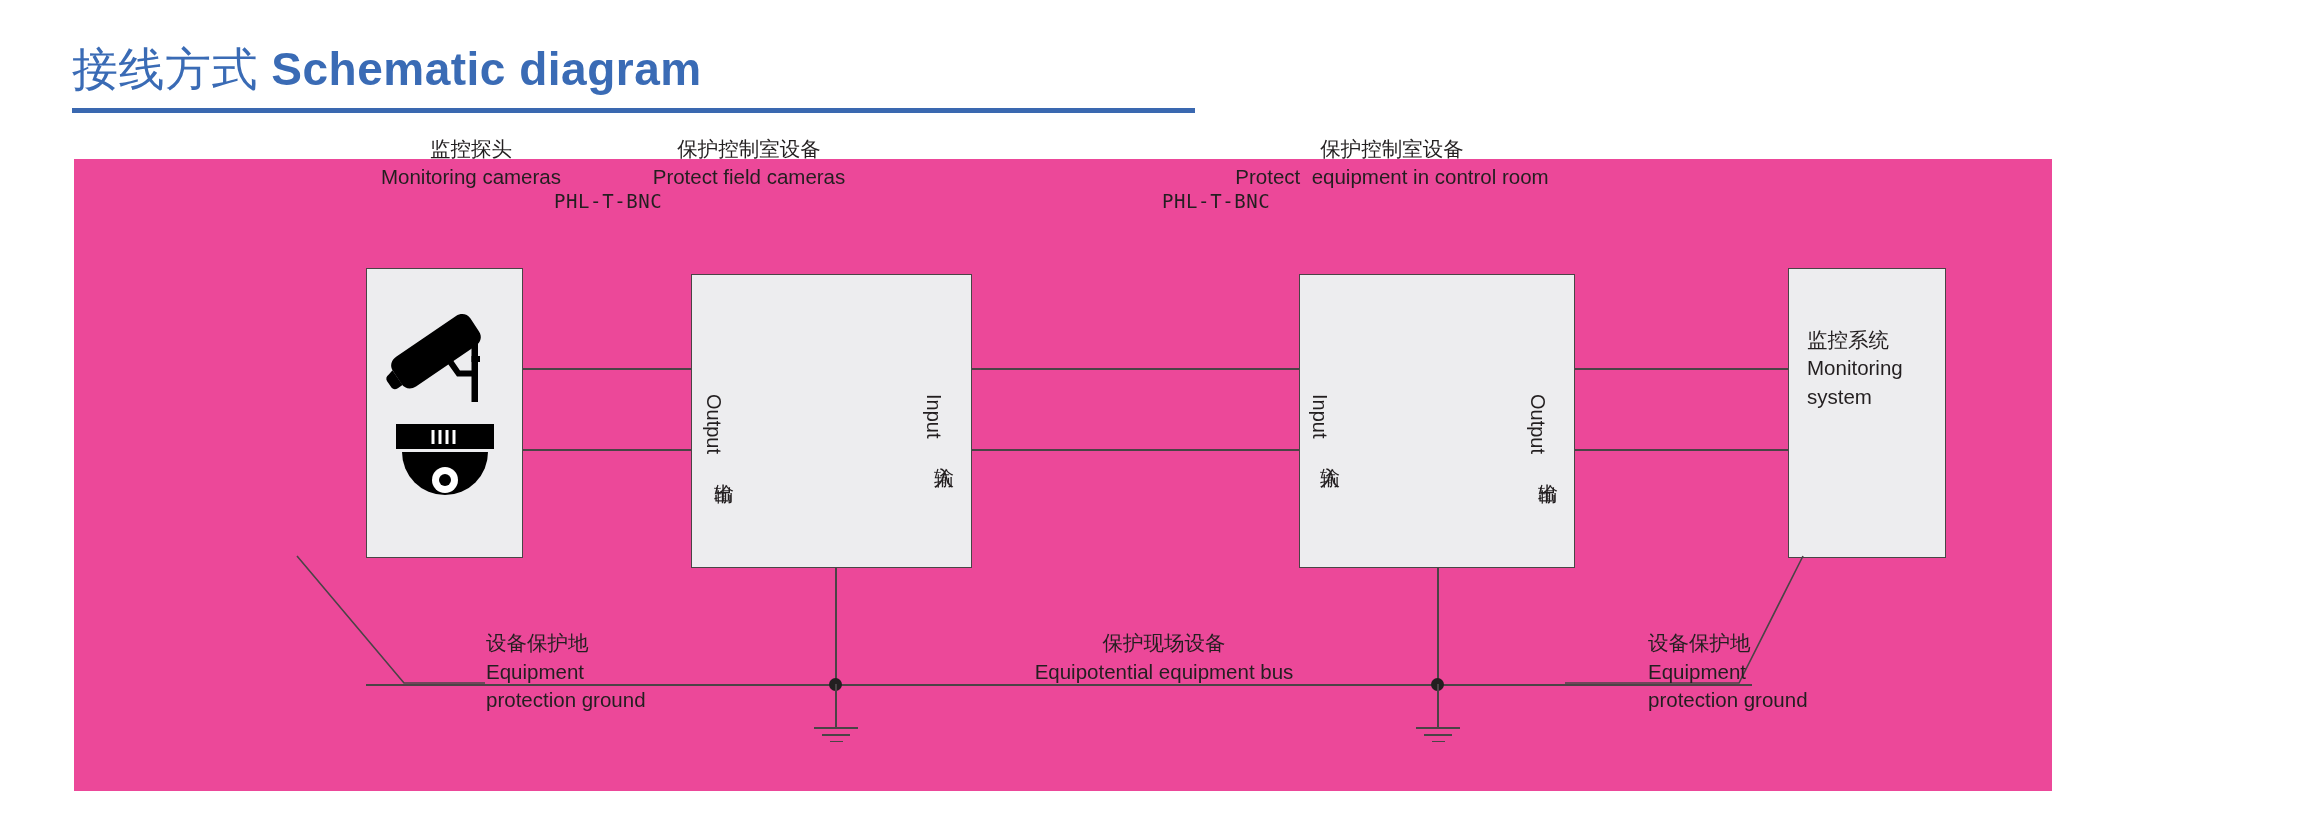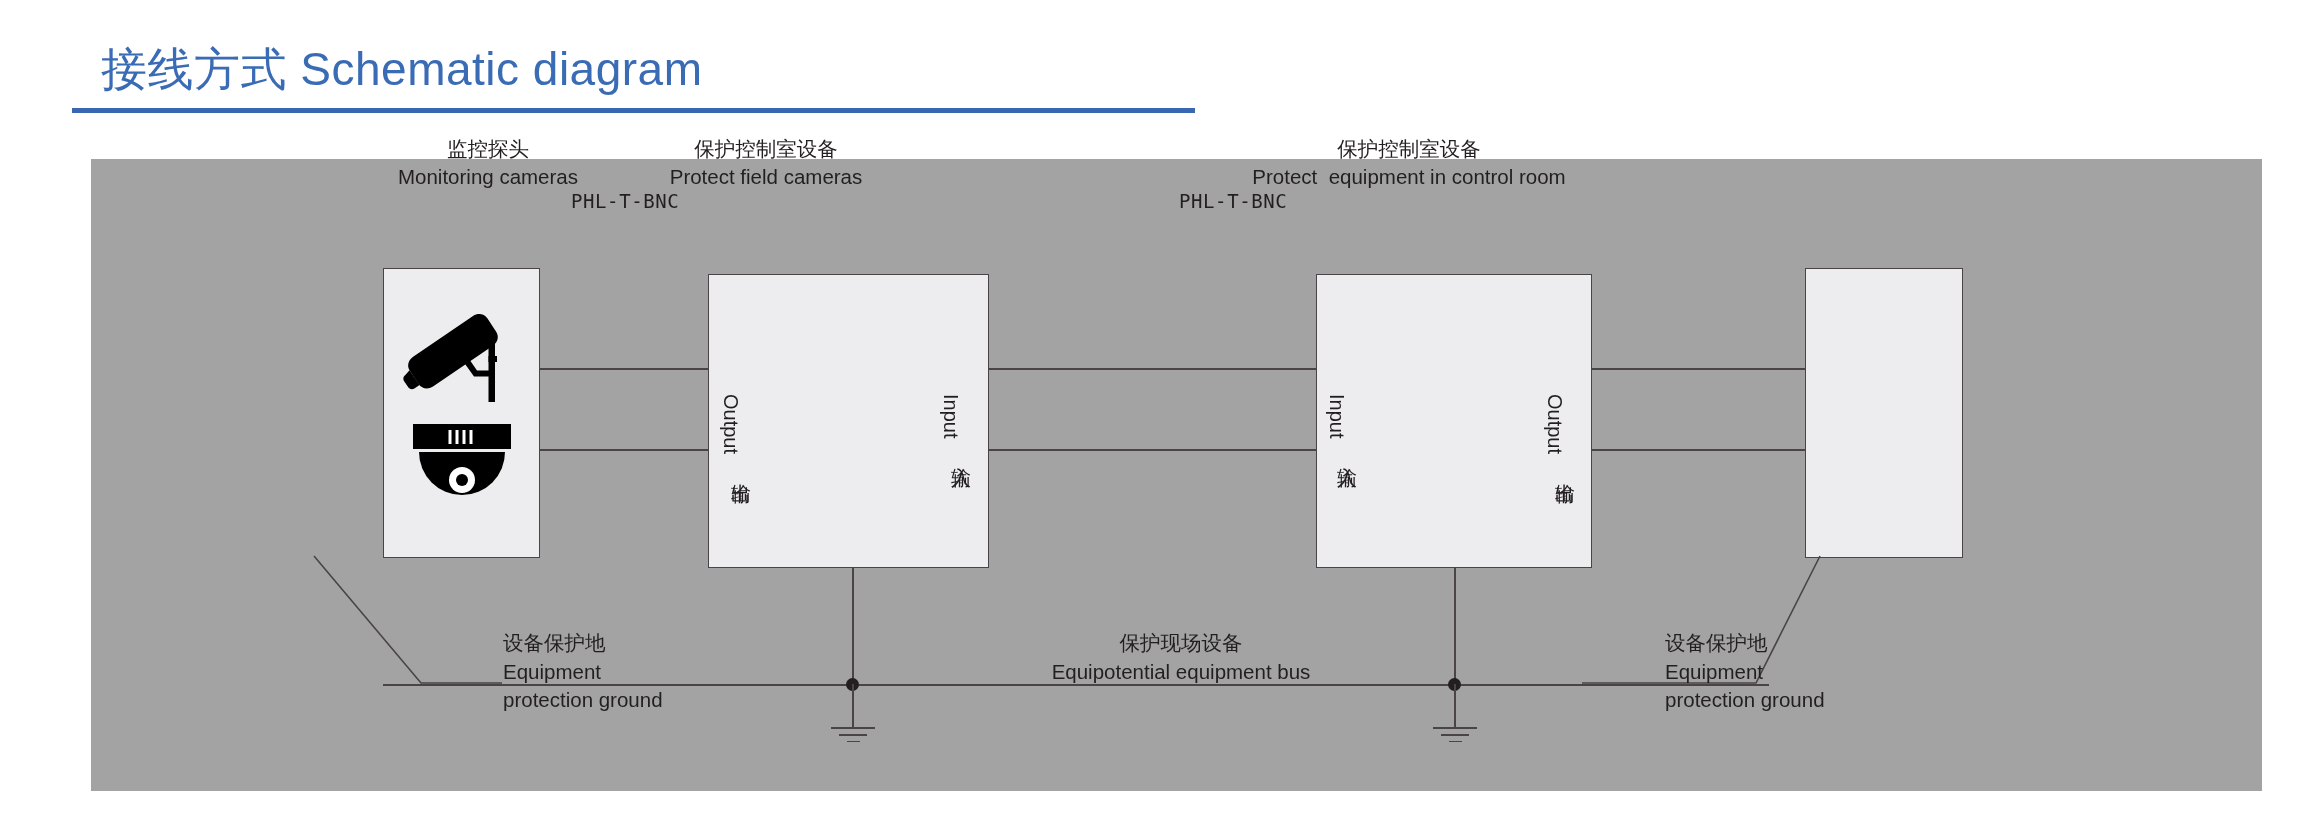--- a/index.html
+++ b/index.html
@@ -3,28 +3,28 @@
 <meta charset="utf-8">
 <style>
   html,body{margin:0;padding:0;background:#ffffff;}
   body{width:2316px;height:833px;position:relative;overflow:hidden;
        font-family:"Liberation Sans","DejaVu Sans",sans-serif;color:#231f20;}
 
   
   #title-bar{position:absolute;left:72px;top:38px;width:1130px;height:80px;}
   #page-title{font-size:46px;line-height:62px;color:#3a6bb5;white-space:pre;
               letter-spacing:0.5px;}
-  #page-title .cn{font-family:"DejaVu Sans","Liberation Sans",sans-serif;font-weight:400;margin-left:29px;}
-  #page-title .en{font-weight:400;}
+  #page-title .cn{font-family:"DejaVu Sans","Liberation Sans",sans-serif;font-weight:400;}
+  #page-title .en{font-weight:700;}
   #title-rule{position:absolute;left:72px;top:108px;width:1123px;height:5px;
               background:#3a68b0;}
 
   
-  #diagram-panel{position:absolute;left:74px;top:159px;width:2171px;height:632px;
-                 background:#a3a3a3;margin-left:17px;}
+  #diagram-panel{position:absolute;left:74px;top:159px;width:1978px;height:632px;
+                 background:#ec4899;}
 
   
   .node{position:absolute;border:1.6px solid #4a4446;background:#ededef;box-sizing:border-box;}
   .wire{position:absolute;background:#4a4446;}
   .wire.h{height:1.6px;}
   .wire.v{width:1.6px;}
 
   .cap{position:absolute;text-align:center;white-space:pre;line-height:1.32;
        font-size:20.5px;color:#231f20;}
   .cap .cn{font-family:"DejaVu Sans","Liberation Sans",sans-serif;}
@@ -137,20 +137,23 @@
     <span class="lat">Input</span>
     <span class="vert">输入</span>
   </div>
 
   <div class="port" style="left:1474px;top:235px;">
     <span class="lat">Output</span>
     <span class="vert">输出</span>
   </div>
 
   <div class="node" style="left:1714px;top:109px;width:158px;height:290px;"></div>
+  <div class="boxtext" style="left:1733px;top:167px;width:132px;"><span class="cn">监控系统</span>
+<span>Monitoring</span>
+<span>system</span></div>
 
   <div class="wire v" style="left:761px;top:409px;height:119px;"></div>
   <div class="wire v" style="left:1363px;top:409px;height:119px;"></div>
 
   <div class="wire h" style="left:292px;top:525px;width:1386px;"></div>
 
   <svg xmlns="http://www.w3.org/2000/svg" style="position:absolute;left:222px;top:396px;" width="190" height="132">
     <polyline points="1,1 108,128 189,128" fill="none" stroke="#4a4446" stroke-width="1.6"></polyline>
   </svg>
 

